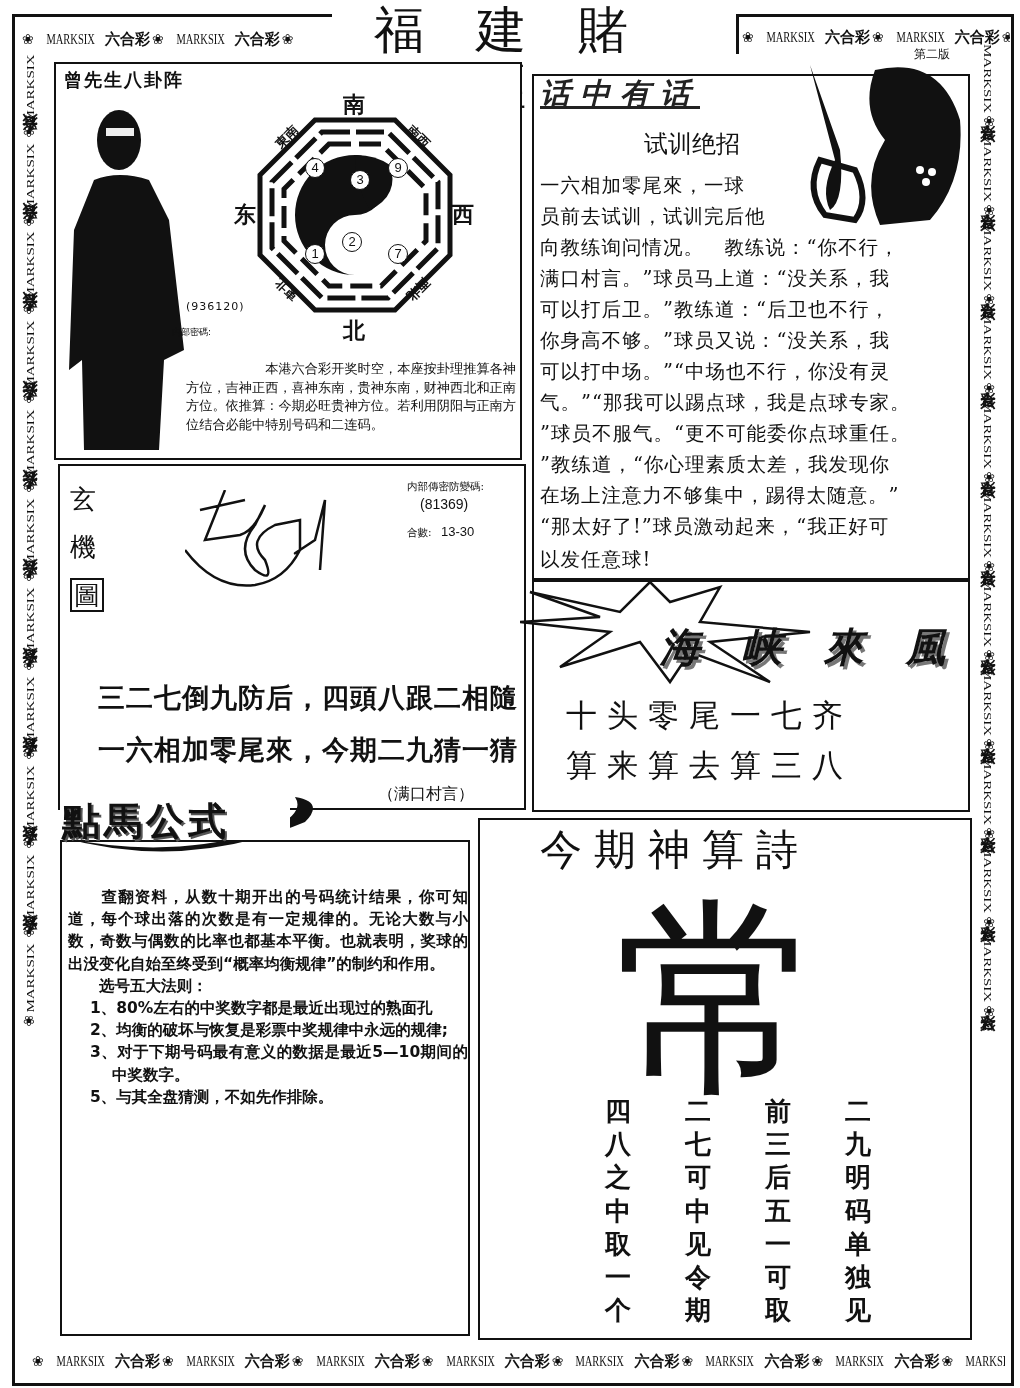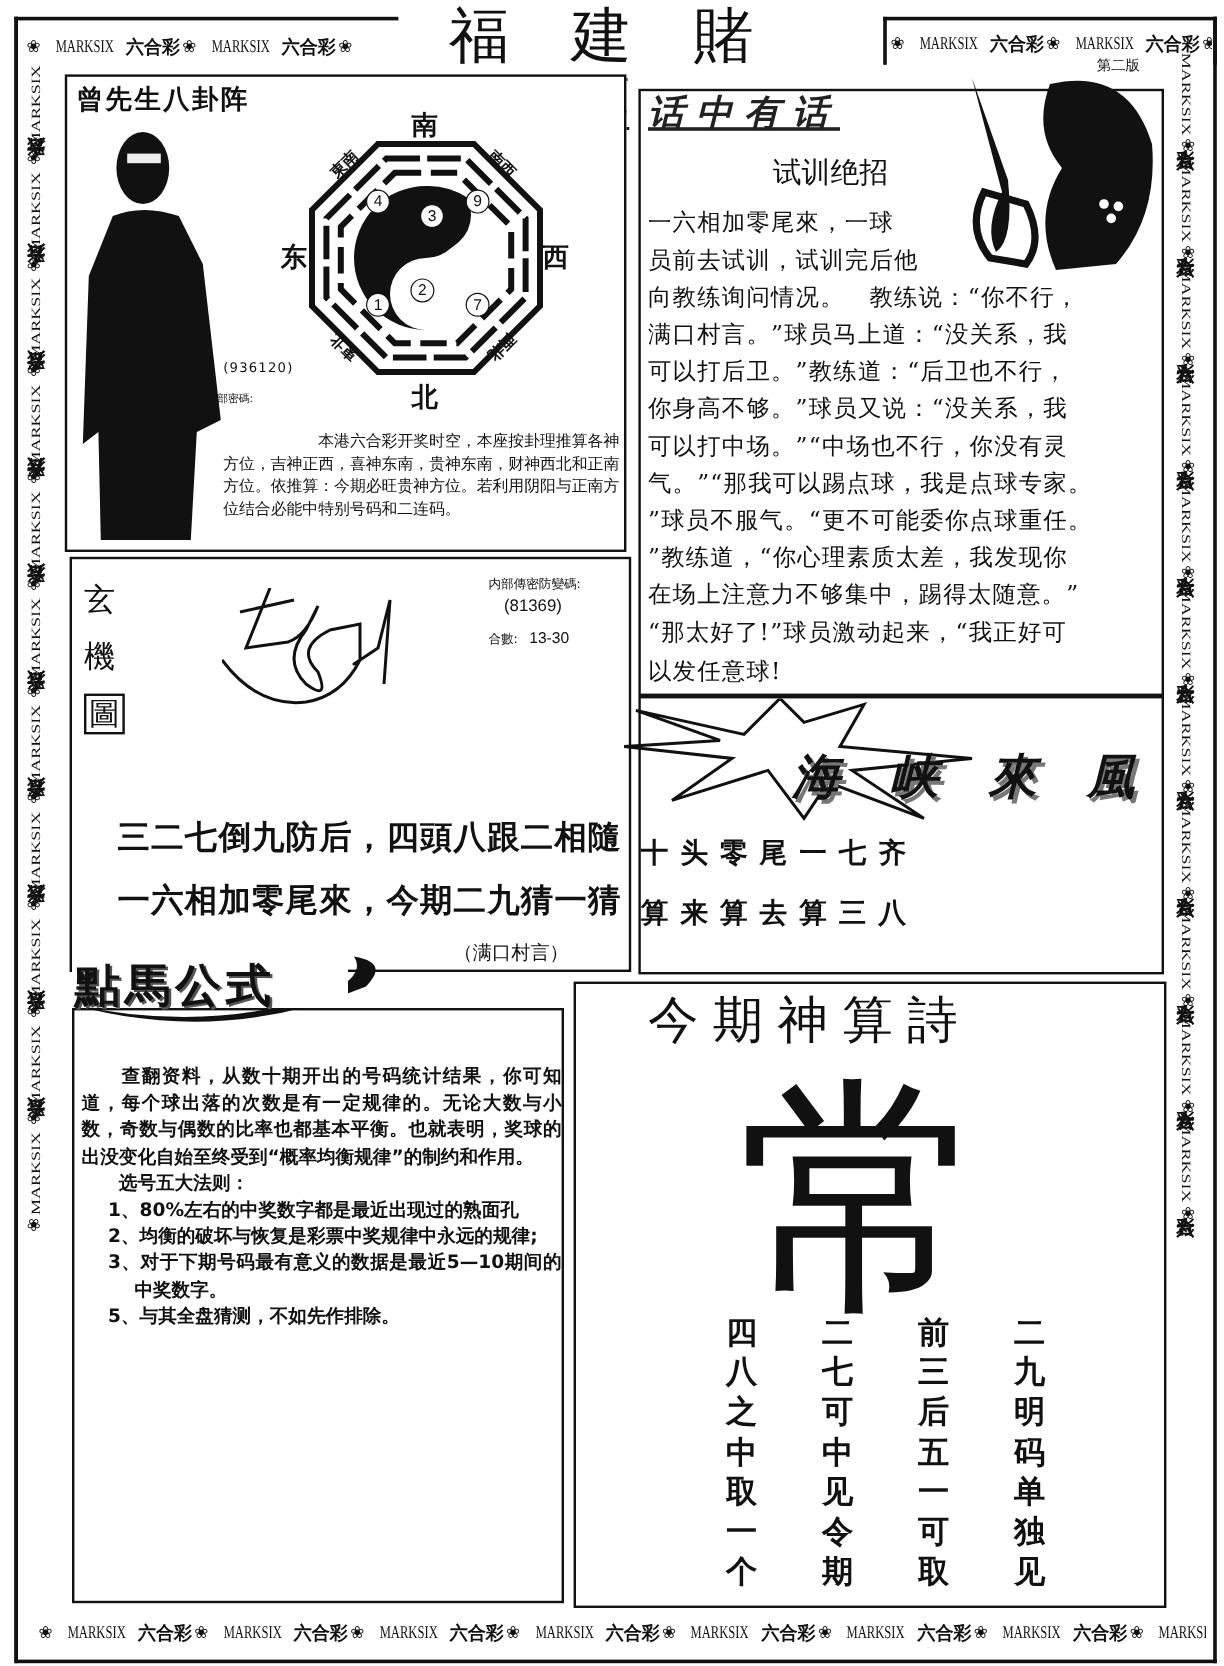--- a/index.html
+++ b/index.html
@@ -40,21 +40,21 @@
                 font-family: "DejaVu Sans", sans-serif; color: #222; letter-spacing: 10px; text-decoration: underline; }
   .joke-sub { position: absolute; left: 644px; top: 128px; font-size: 24px; font-family: "DejaVu Sans", sans-serif; }
   .joke-line { position: absolute; left: 540px; font-size: 19.5px; font-family: "DejaVu Serif", serif; white-space: nowrap; letter-spacing: 1px; }
 
   .xuanji-char { position: absolute; left: 70px; font-size: 26px; font-family: "DejaVu Sans", sans-serif; }
   .small-label { position: absolute; font-size: 10.5px; font-family: "DejaVu Sans", sans-serif; }
   .poem-bold { position: absolute; left: 98px; font-size: 27px; font-weight: bold; font-family: "DejaVu Sans", sans-serif; white-space: nowrap; letter-spacing: 1px; }
 
   .hx-title { position: absolute; left: 660px; top: 600px; font-size: 40px; font-weight: bold; font-style: italic;
               font-family: "DejaVu Serif", serif; letter-spacing: 14px; text-shadow: 3px 3px 0 #777; margin-top: 20px; }
-  .hx-line { position: absolute; left: 534px; font-size: 23px; font-weight: bold; font-family: "DejaVu Serif", serif; letter-spacing: 10px; white-space: nowrap; }
+  .hx-line { position: absolute; left: 566px; font-size: 31px; font-weight: normal; font-family: "DejaVu Serif", serif; letter-spacing: 10px; white-space: nowrap; }
 
   .dm-title { position: absolute; left: 62px; top: 796px; font-size: 38px; font-weight: bold; font-family: "DejaVu Sans", sans-serif;
               letter-spacing: 4px; text-shadow: 2px 2px 0 #555; }
   .dm-text { position: absolute; left: 68px; width: 400px; font-size: 15.5px; font-family: "DejaVu Sans", sans-serif; font-weight: bold; line-height: 22.2px; }
   .dm-text p { text-align: justify; }
   .dm-rule { padding-left: 22px; text-indent: -22px; margin-left: 22px; }
 
   .sx-title { position: absolute; left: 540px; top: 822px; font-size: 42px; font-family: "DejaVu Sans", sans-serif; letter-spacing: 12px; }
   .sx-big { position: absolute; left: 600px; top: 880px; width: 240px; font-size: 210px; line-height: 240px; text-align: center;
             font-family: "DejaVu Serif", serif; }
@@ -143,21 +143,21 @@
     <span class="mk-cn">六合彩</span>
   <span class="mk-flower">❀</span>
     <span class="mk-en">MARKSIX</span>
     <span class="mk-cn">六合彩</span>
   <span class="mk-flower">❀</span>
     <span class="mk-en">MARKSIX</span>
 
 </div>
 
 <div class="box" style="left:54px; top:62px; width:468px; height:398px;"></div>
-<div class="abs heading-bold" style="left:64px; top:68px; font-size:22px; letter-spacing:2px;">曾先生八卦阵</div>
+<div class="abs heading-bold" style="left:64px; top:68px; font-size:18px; letter-spacing:2px;">曾先生八卦阵</div>
 
 <svg class="abs" style="left:64px; top:100px;" width="130" height="350" viewBox="0 0 130 350">
   <ellipse cx="55" cy="40" rx="22" ry="30" fill="#111"></ellipse>
   <rect x="42" y="28" width="28" height="8" fill="#eee"></rect>
   <path d="M30 80 Q55 70 85 80 L105 120 L120 250 L100 260 L95 350 L20 350 L18 260 L5 270 L10 130 Z" fill="#111"></path>
 </svg>
 <div class="small-label" style="left:172px; top:286px; font-size:9px;margin-top:40px;">内部密碼:</div>
 <div class="small-label" style="left:186px; top:300px; font-size:11px; letter-spacing:1px;">(936120)</div>
 
 <svg class="abs" style="left:250px; top:110px;" width="210" height="210" viewBox="0 0 210 210">

